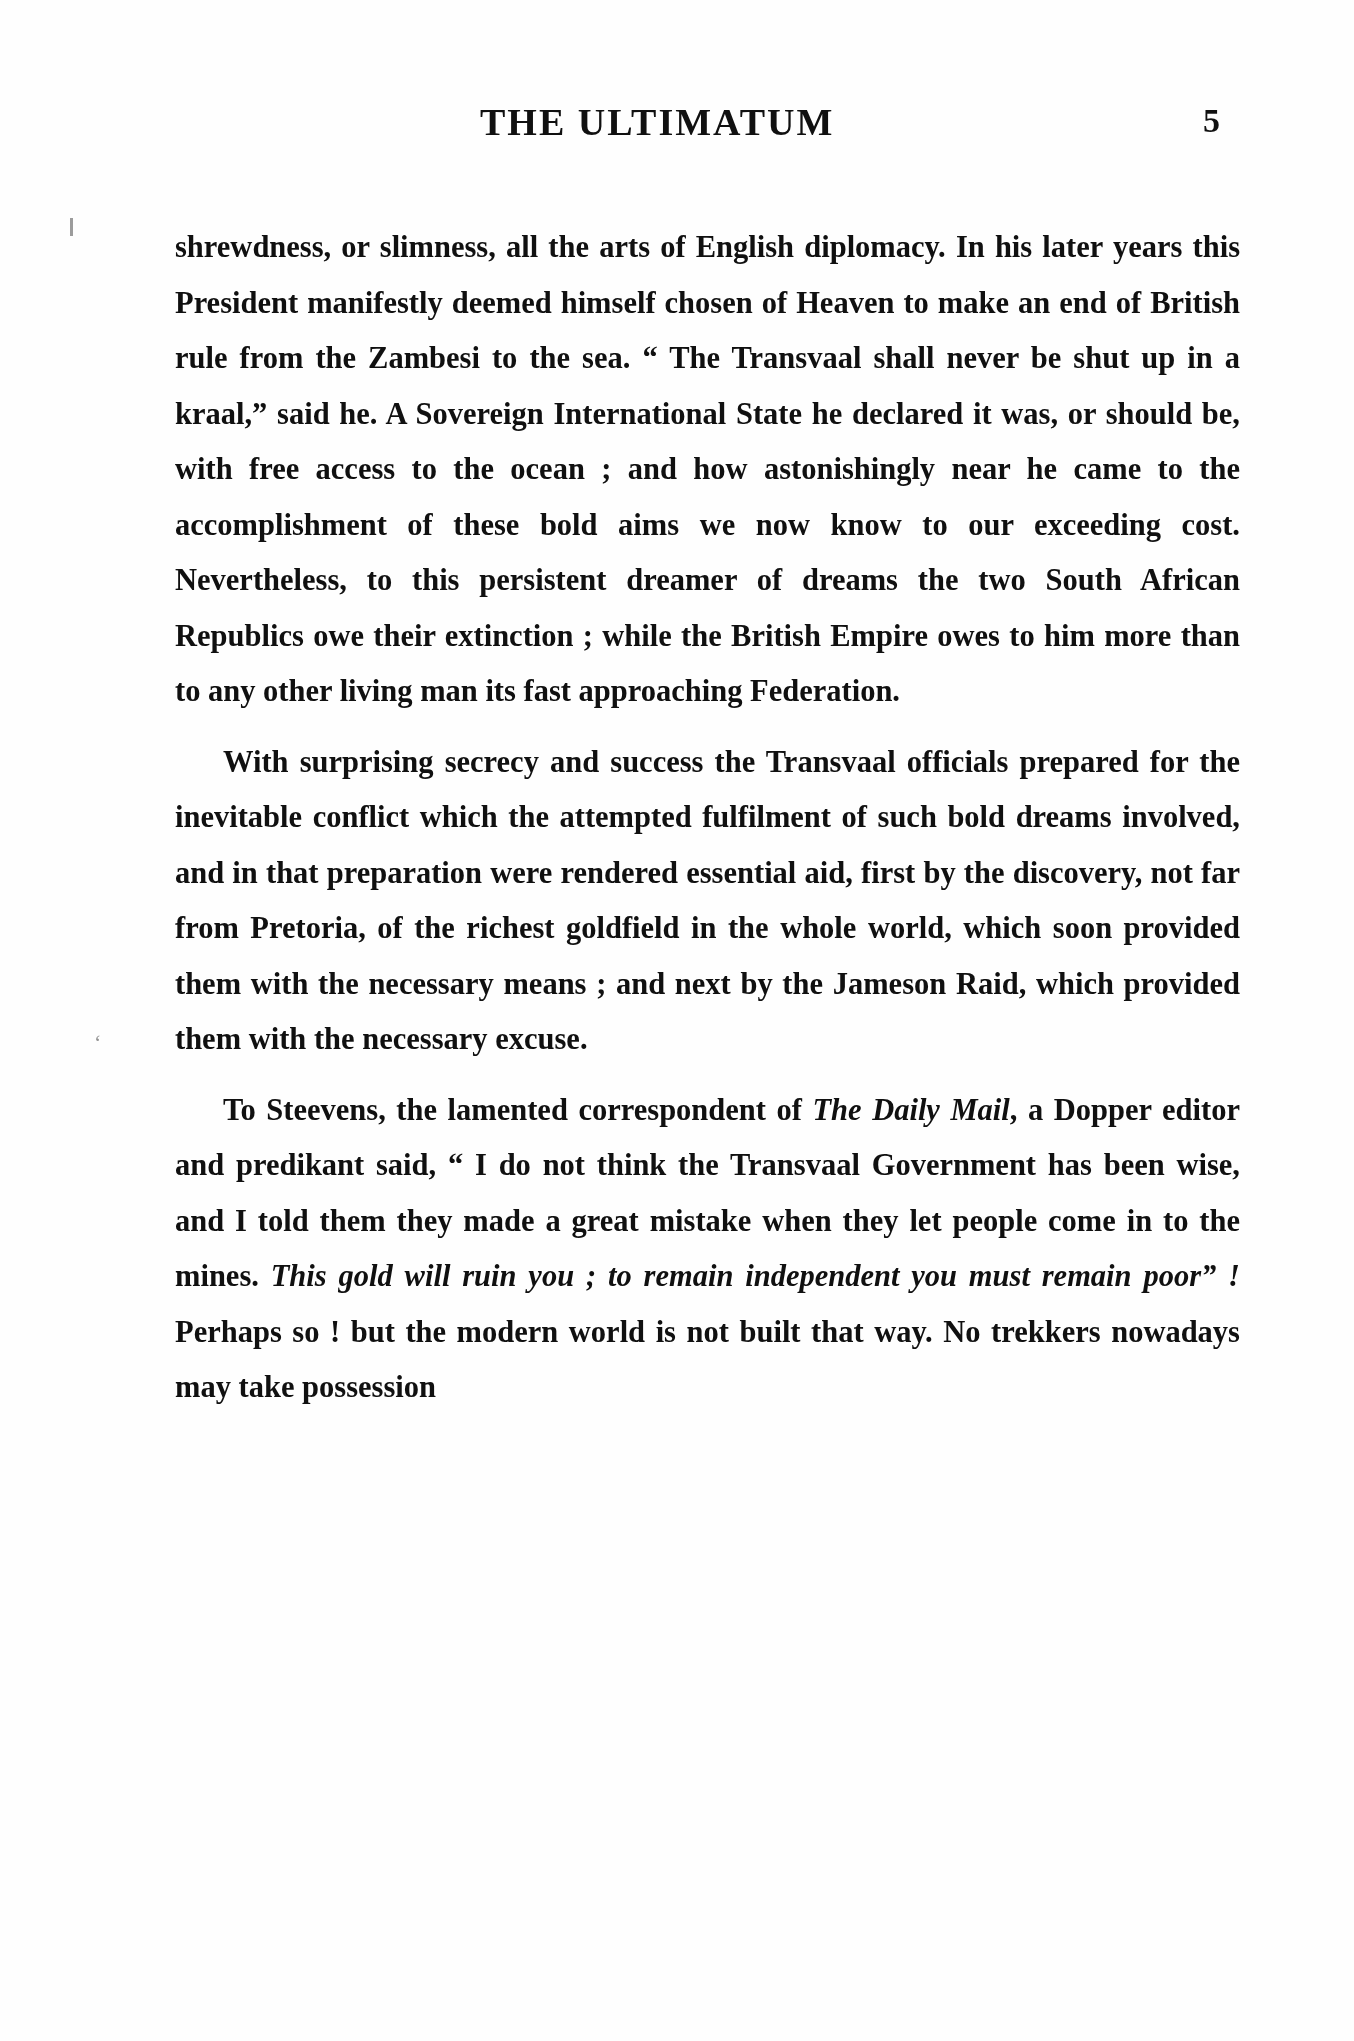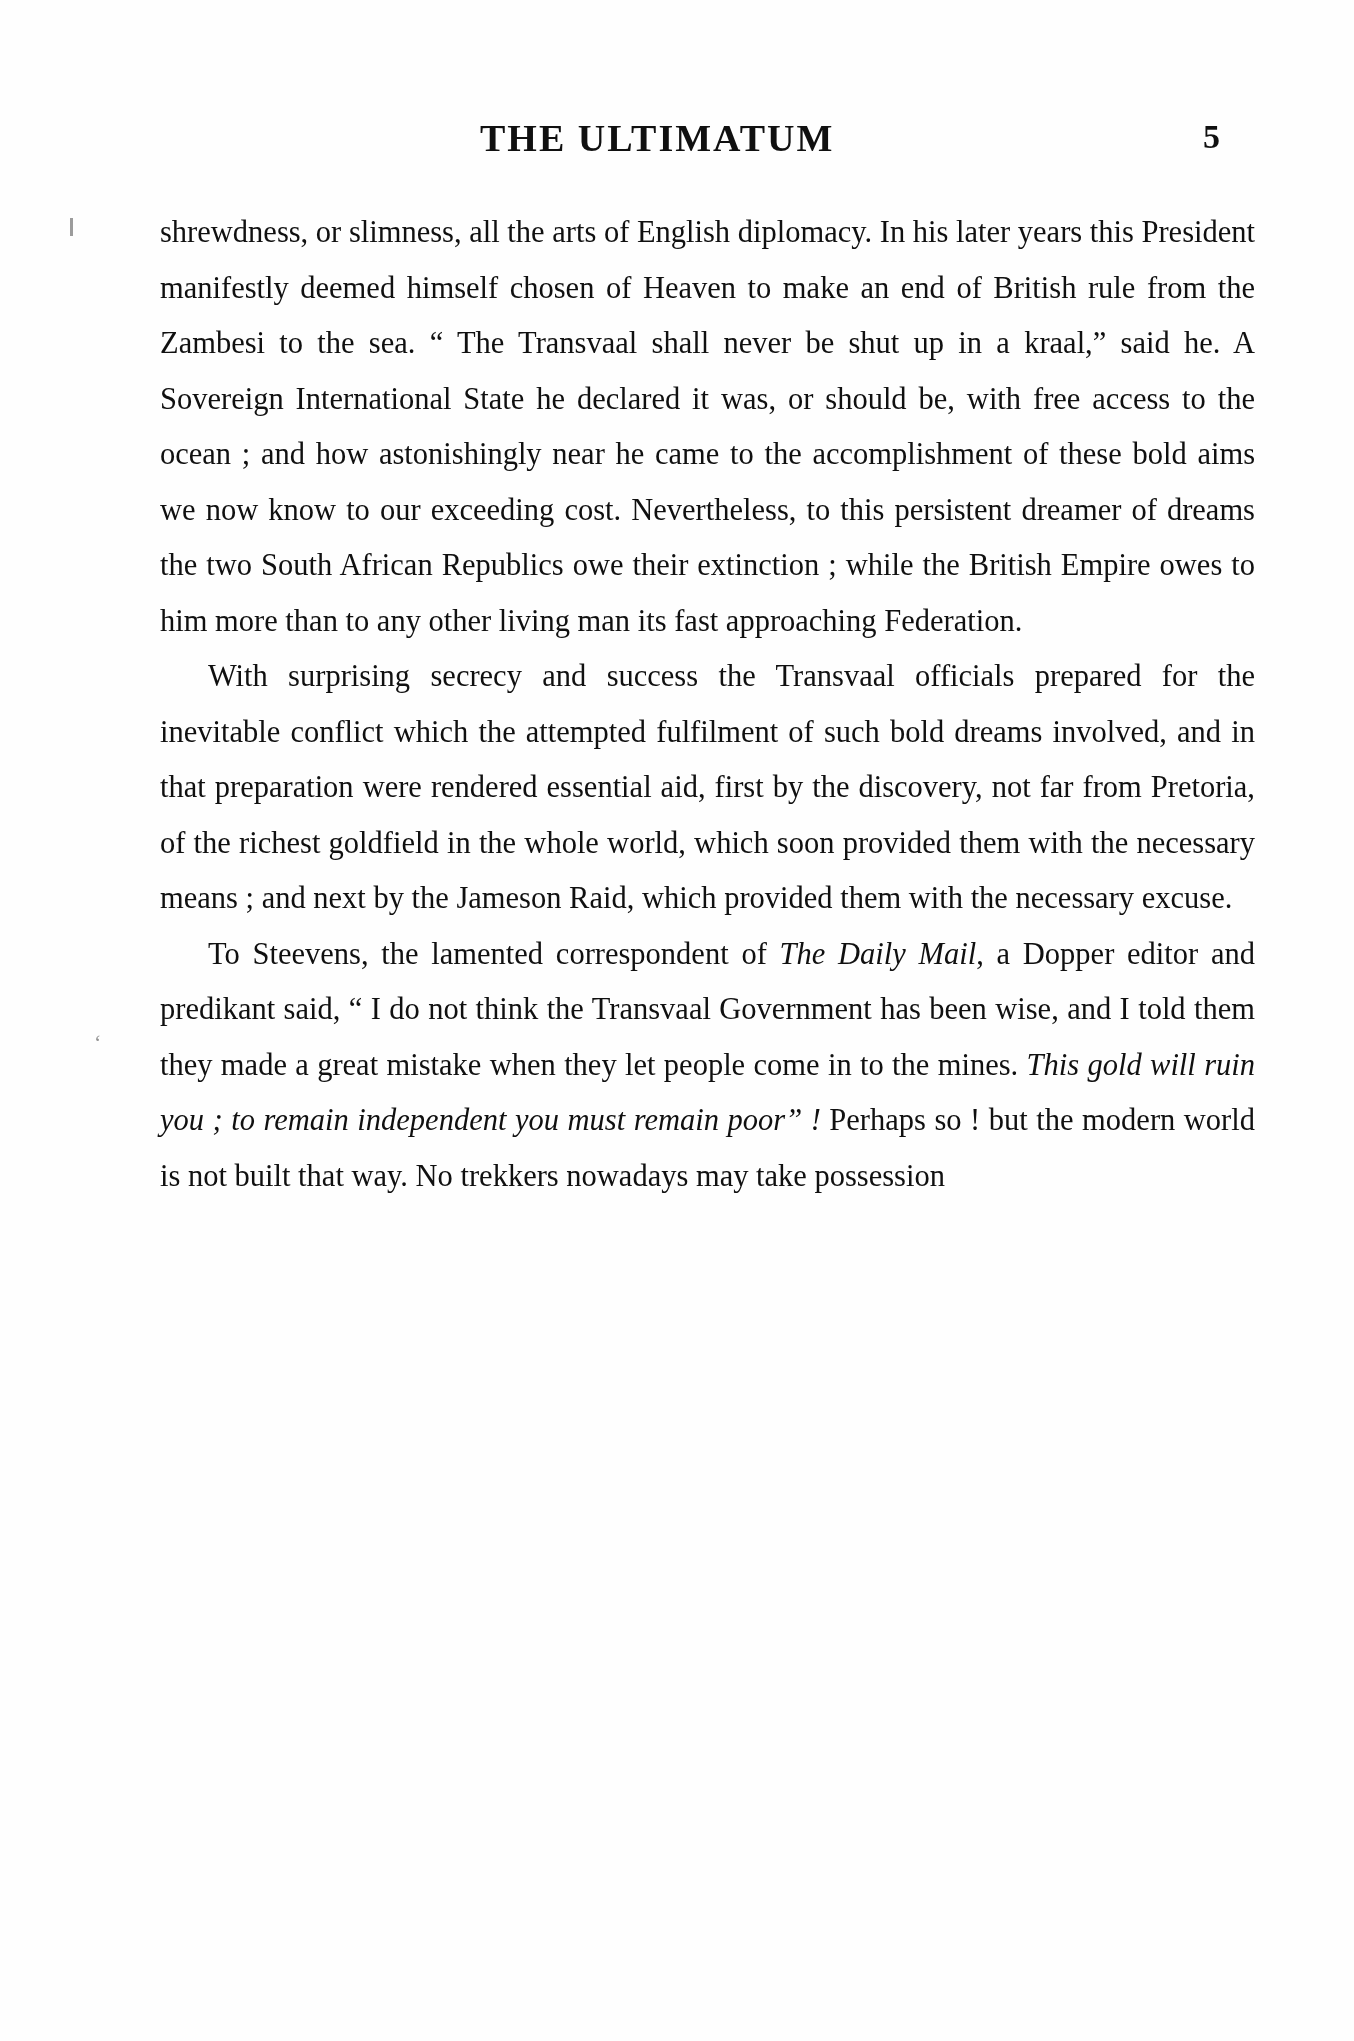--- a/index.html
+++ b/index.html
@@ -19,21 +19,21 @@
     position: absolute;
     left: 0;
     top: 0;
     width: 1354px;
     height: 2041px;
     background: #fefefe;
   }
   .header {
     position: absolute;
     left: 160px;
-    top: 116px;
+    top: 100px;
     width: 1100px;
     height: 56px;
   }
   .header-title {
     position: absolute;
     left: 320px;
     top: 0;
     font-size: 38px;
     letter-spacing: 2px;
     font-weight: 700;
@@ -49,21 +49,22 @@
   .body-text {
     position: absolute;
     left: 160px;
     top: 205px;
     width: 1095px;
     font-size: 30.5px;
     line-height: 55.5px;
     text-align: justify;
   }
   .body-text p {
-    margin: 0;
+    margin: 15px;
+    font-weight: bold;
   }
   .body-text p.indent {
     text-indent: 48px;
   }
   .ital {
     font-style: italic;
   }
   .tick-left-top {
     position: absolute;
     left: 70px;

